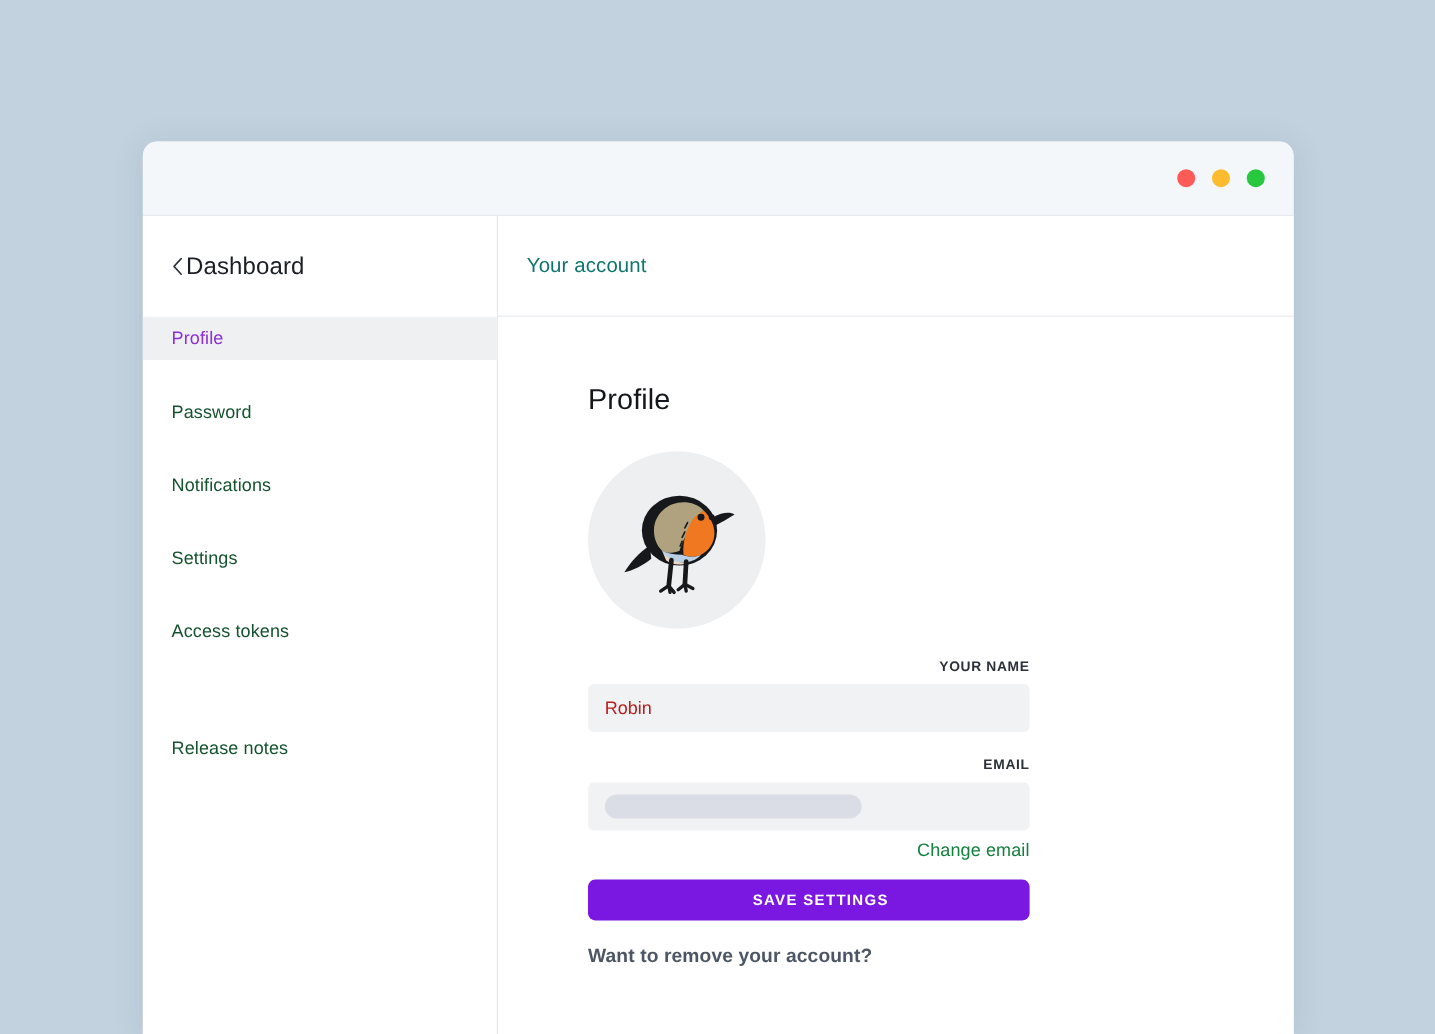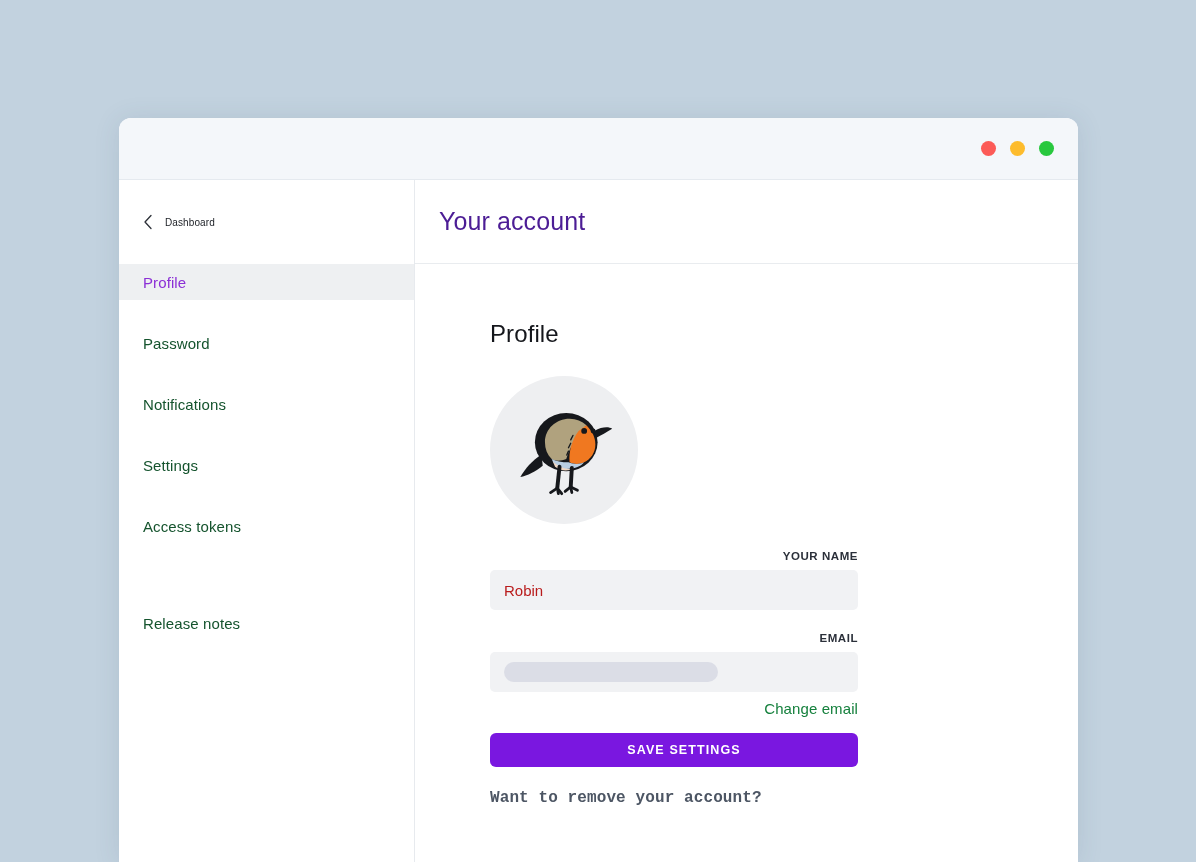--- a/index.html
+++ b/index.html
@@ -59,25 +59,25 @@
     flex: 0 0 296px;
     background: #ffffff;
     border-right: 1px solid #e7eaee;
     display: flex;
     flex-direction: column;
   }
 
   .back-link {
     display: flex;
     align-items: center;
-    gap: 12px;
+    gap: 2px;
     height: 84px;
     padding: 0 24px;
     color: #1b1e24;
-    font-size: 10px;
+    font-size: 20px;
     letter-spacing: .1px;
     cursor: pointer;
     user-select: none;
   }
   .back-chevron {
     display: inline-flex;
     width: 10px; height: 16px;
     color: #2c3038;
   }
   .back-chevron svg { width: 100%; height: 100%; }
@@ -121,23 +121,23 @@
   }
 
   .main-head {
     height: 84px;
     border-bottom: 1px solid #e9ecef;
     display: flex;
     align-items: center;
     padding: 0 24px;
   }
   .main-head h1 {
-    font-size: 25px;
+    font-size: 17px;
     font-weight: 400;
-    color: #4c1d95;
+    color: #0f766e;
     letter-spacing: .1px;
   }
 
   .main-body {
     flex: 1 1 auto;
     padding: 56px 24px 0 75px;
     overflow: hidden;
   }
 
   .panel { width: 368px; }
@@ -226,21 +226,20 @@
     margin-bottom: 22px;
     padding-left: 20px;
   }
 
   .remove-text {
     font-size: 16px;
     font-weight: 700;
     color: #4d5664;
     letter-spacing: .1px;
     cursor: pointer;
-    font-family: Liberation Mono, monospace;
   }
 </style>
 </head>
 <body>
 
 <div class="window">
 
   <div class="titlebar">
     <div class="dots">
       <span class="dot red"></span>

